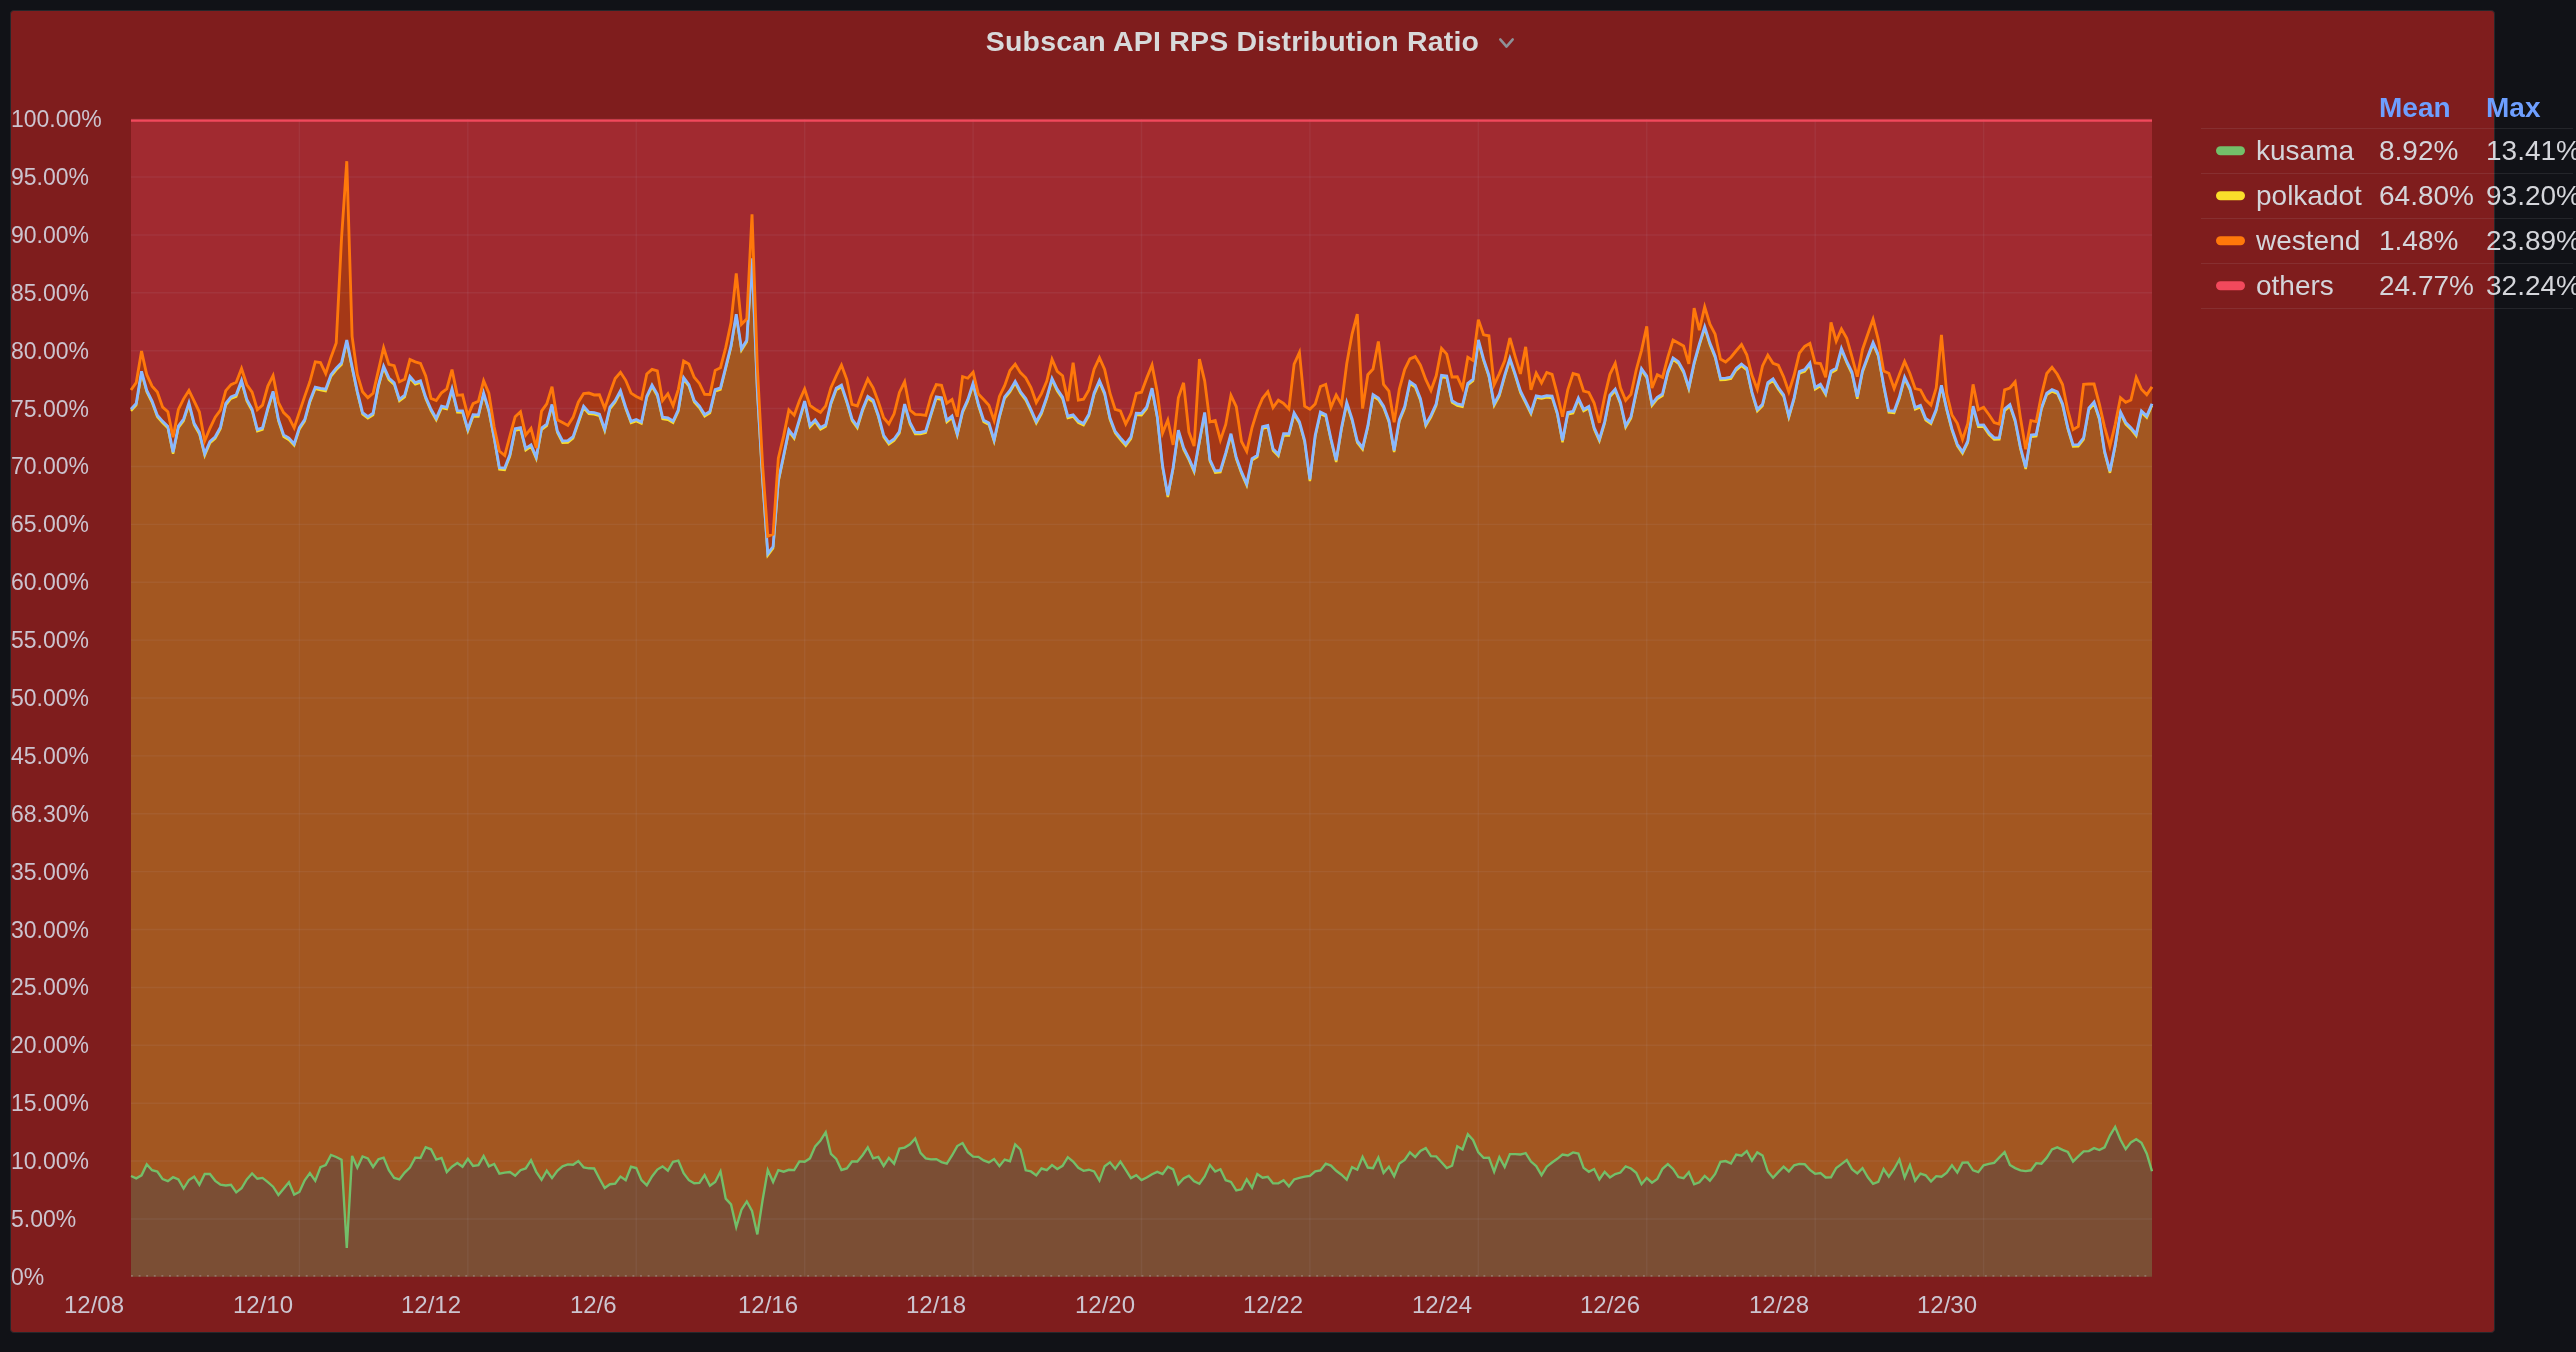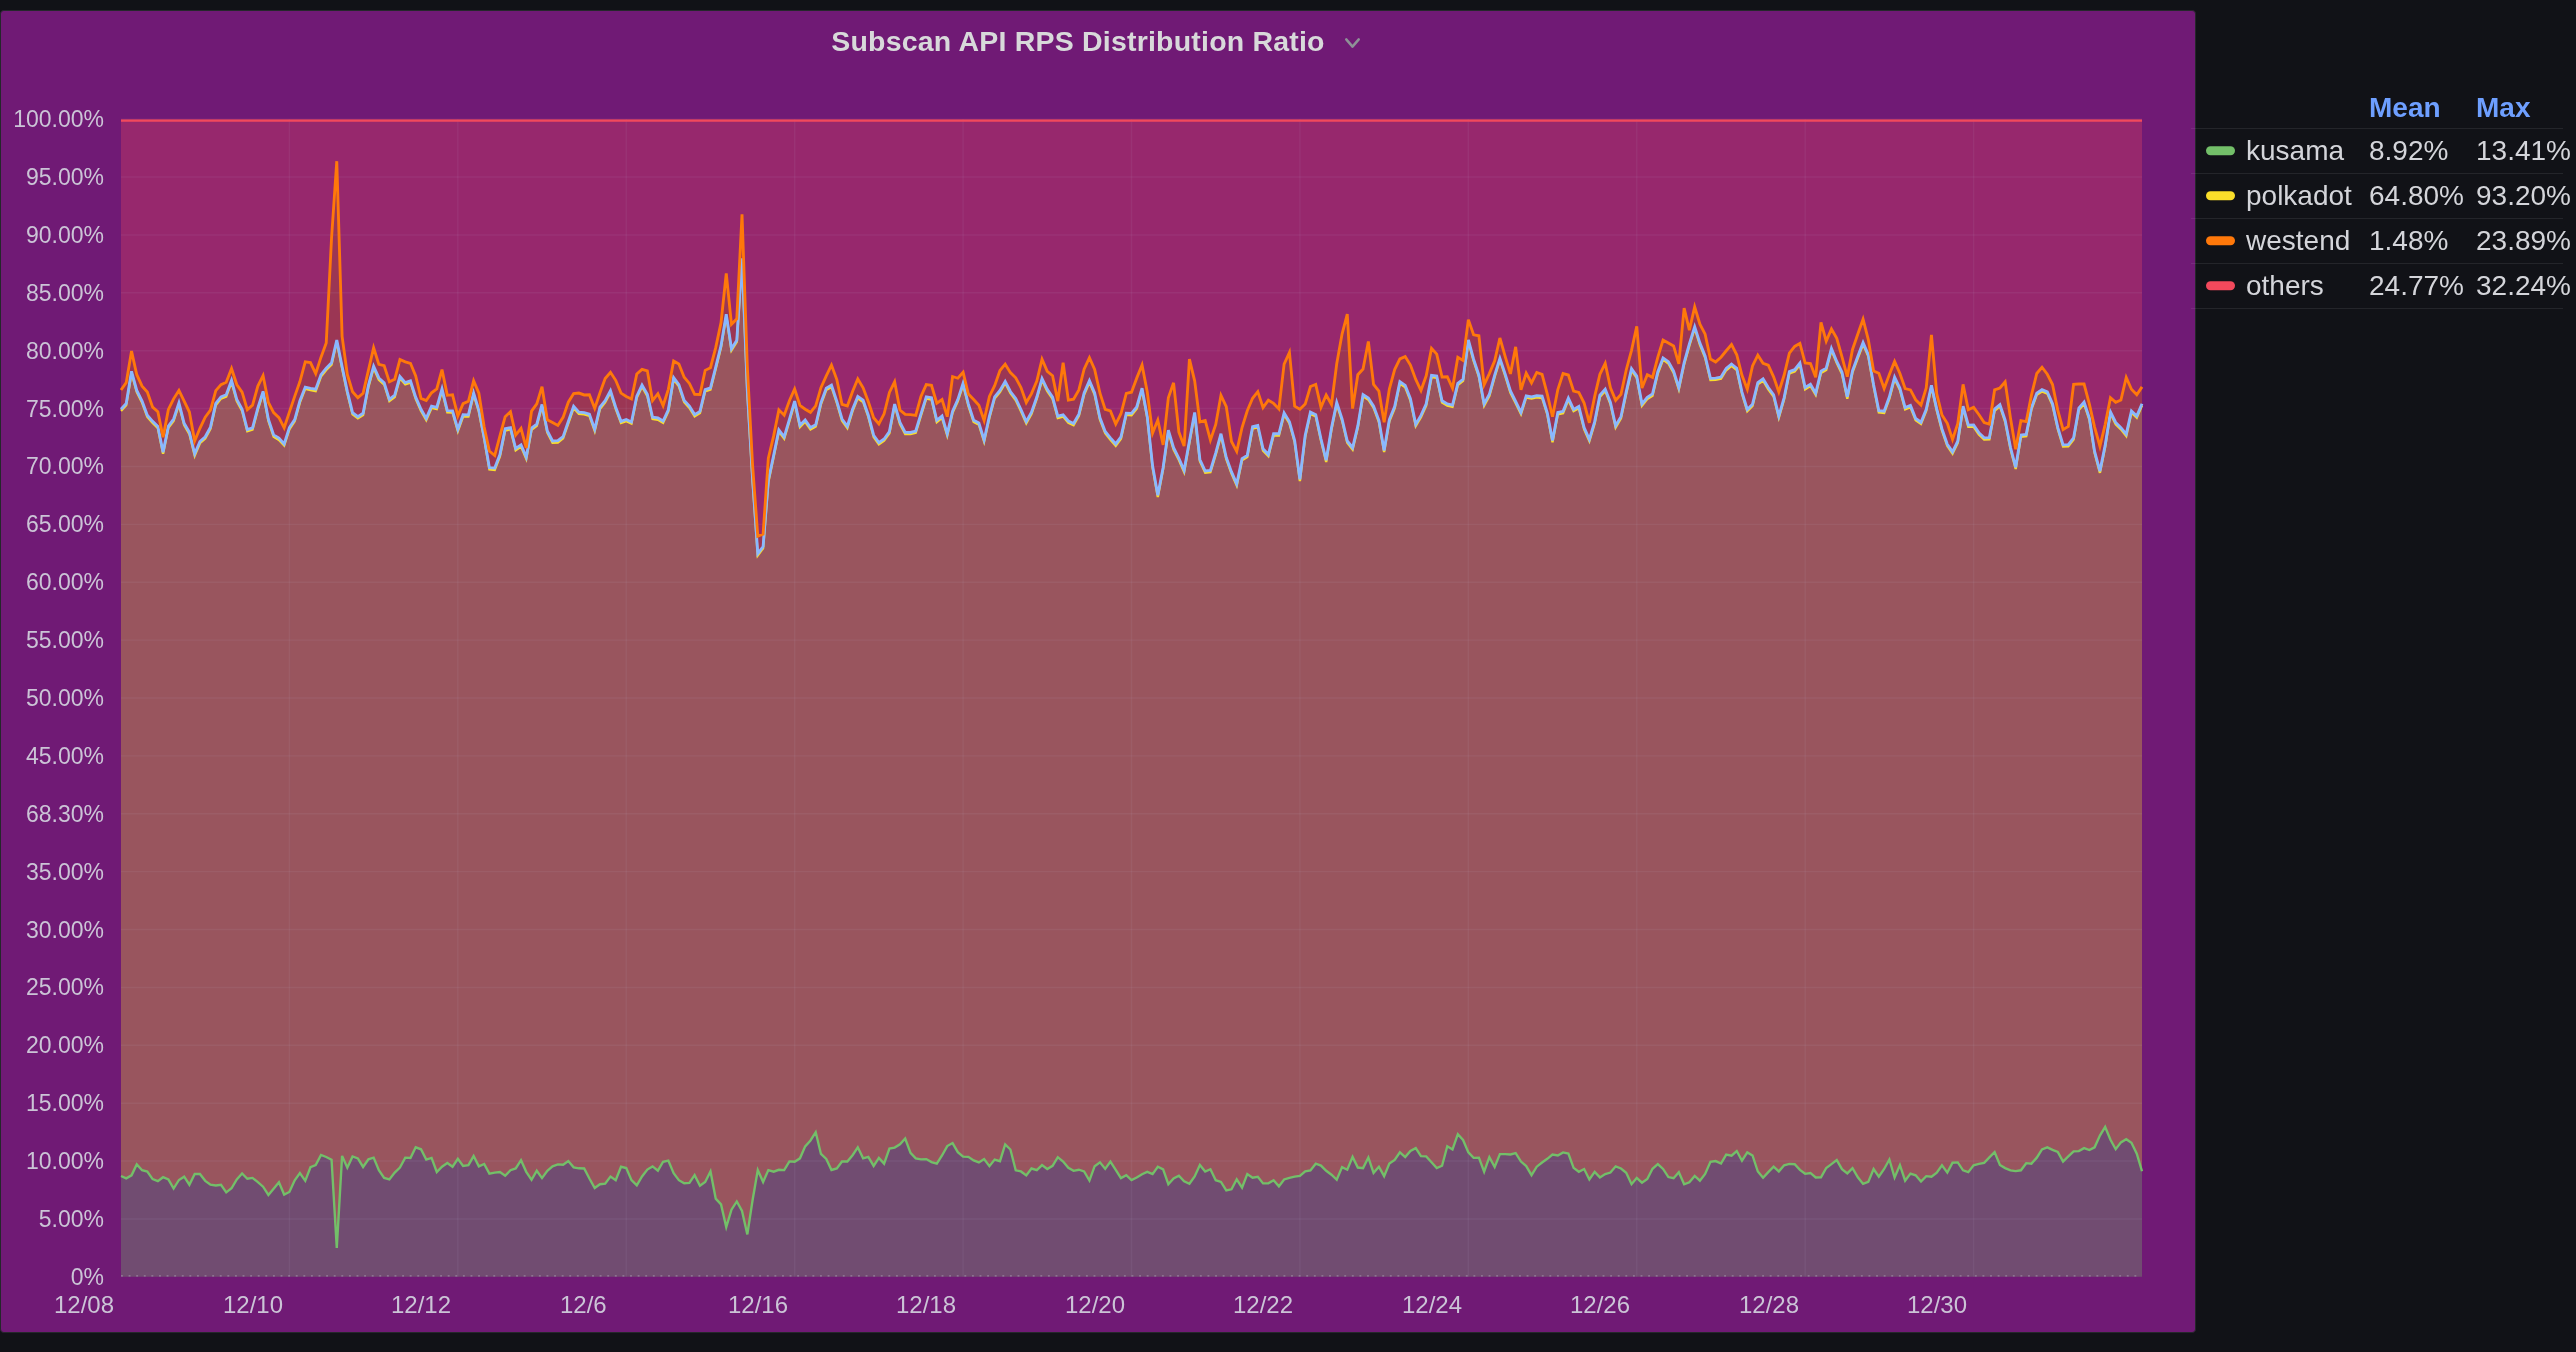--- a/index.html
+++ b/index.html
@@ -1,26 +1,26 @@
 <!DOCTYPE html>
 <html style="font-size:15px"><head>
 <meta charset="utf-8">
 <style>
   html,body{margin:0;padding:0;background:#111217;}
   body{width:2576px;height:1353px;position:relative;overflow:hidden;
        font-family:"Liberation Sans",sans-serif;-webkit-font-smoothing:antialiased;}
-  .panel{position:absolute;left:0;top:9.5px;width:2196px;height:1323px;
-         background:#701a75;border:0.9px solid #25272B;border-radius:3.8px;box-sizing:border-box;}
+  .panel{position:absolute;left:10px;top:9.5px;width:2485px;height:1323px;
+         background:#7f1d1d;border:0.9px solid #25272B;border-radius:3.8px;box-sizing:border-box;}
   .panel-header{position:absolute;left:0;top:0;width:100%;height:61px;
                 display:flex;align-items:center;justify-content:center;gap:15px;cursor:pointer;}
   .panel-title{font-size:28.5px;font-weight:700;color:#D8D9DA;letter-spacing:0.2px;}
   .chev{display:flex;align-items:center;margin-top:3.8px;}
   .plot{position:absolute;left:120px;top:108px;width:2021px;height:1158px;}
   .plot svg{position:absolute;left:0;top:0;overflow:visible;}
-  .ylabel{position:absolute;left:0;width:103px;text-align:right;height:28.5px;line-height:28.5px;
+  .ylabel{position:absolute;left:0;width:103px;text-align:left;height:28.5px;line-height:28.5px;
           font-size:23px;color:rgba(210,211,222,.92);}
   .xlabel{position:absolute;width:133px;text-align:left;height:30px;line-height:30px;
           font-size:24px;color:rgba(210,211,222,.92);}
   .legend{position:absolute;left:2190px;top:78px;width:372px;}
   .lrow{position:relative;height:44px;border-bottom:0.9px solid rgba(204,204,220,.10);cursor:pointer;}
   .lrow.hdr{height:39px;border-bottom:0.9px solid rgba(204,204,220,.10);cursor:default;}
   .lcell{position:absolute;top:50%;transform:translateY(-50%);font-size:28px;color:#D4D5DA;white-space:nowrap;}
   .lhdrcell{font-weight:700;}
   .swatch{position:absolute;left:15px;top:50%;transform:translateY(-50%);
           width:28.5px;height:9.5px;border-radius:4.7px;}

